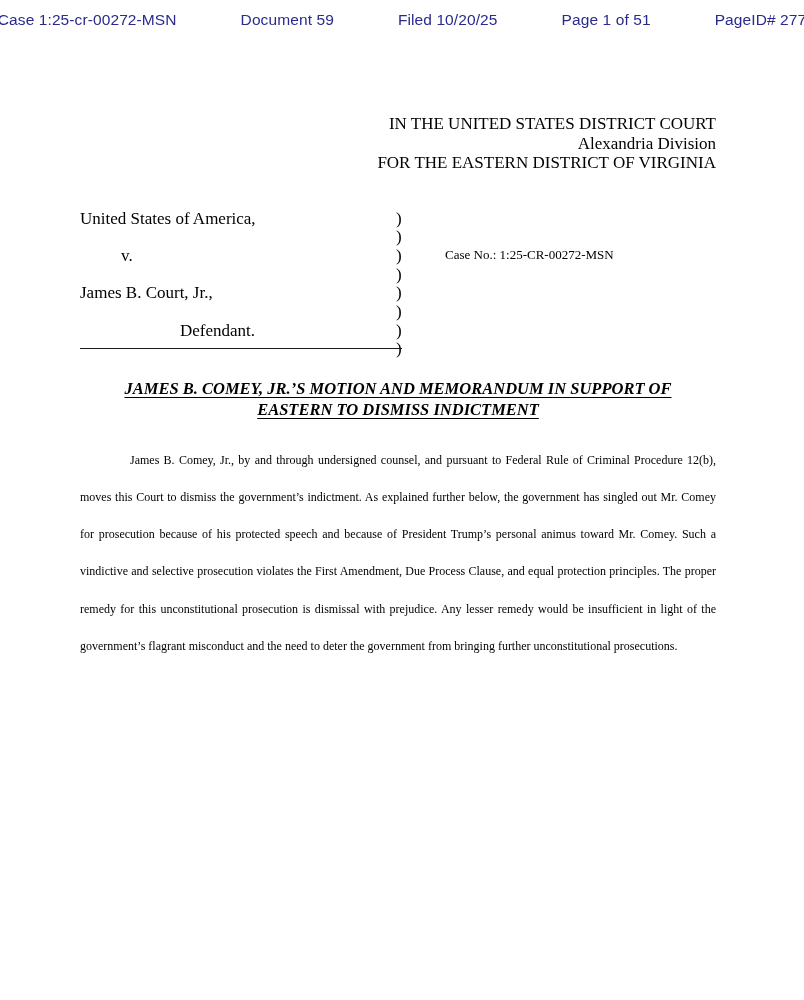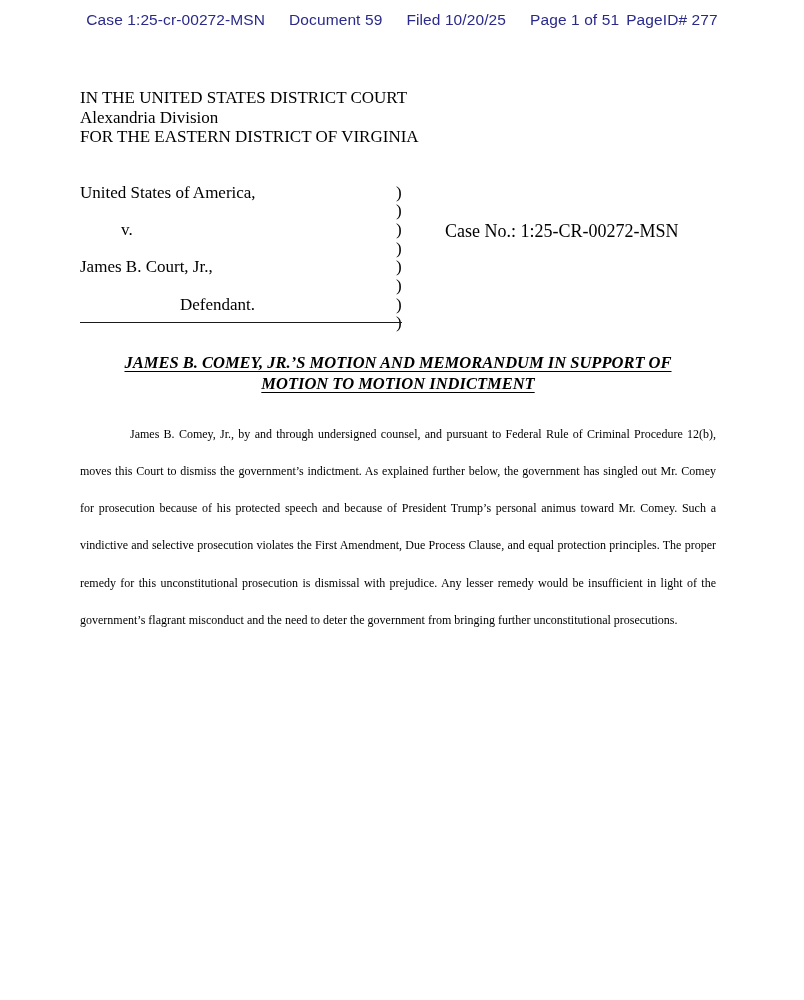--- a/index.html
+++ b/index.html
@@ -24,20 +24,21 @@
     width: 804px;
     height: 40px;
     display: flex;
     align-items: center;
     justify-content: center;
     font-family: "Liberation Sans", "DejaVu Sans", sans-serif;
     font-size: 15.5px;
     color: #2a2a8c;
     letter-spacing: 0.1px;
     white-space: nowrap;
+    gap: 32px;
   }
   .ecf-header .seg { display: inline-block; }
   .ecf-gap-lg { display: inline-block; width: 24px; }
   .ecf-gap-sm { display: inline-block; width: 7px; }
 
   
   .page {
     position: absolute;
     top: 0;
     left: 0;
@@ -47,23 +48,24 @@
 
   .doc-body {
     position: absolute;
     left: 80px;
     top: 88px;
     width: 636px;
   }
 
   
   .court-heading {
-    text-align: left;
+    text-align: right;
     font-size: 17px;
     line-height: 19.5px;
+    margin-top: 26px;
   }
   .court-heading .ln { display: block; }
 
   
   .caption {
     position: relative;
     margin-top: 37px;
     height: 144px;
     font-size: 17px;
   }
@@ -99,21 +101,21 @@
   .paren-col .p {
     display: block;
     height: 18.7px;
     line-height: 18.7px;
   }
 
   .case-no {
     position: absolute;
     left: 365px;
     top: 37.4px;
-    font-size: 18px;
+    font-size: 13px;
     white-space: nowrap;
   }
 
   
   .doc-title {
     margin-top: 24px;
     text-align: center;
     font-weight: bold;
     font-size: 16.5px;
     line-height: 21px;
@@ -183,19 +185,19 @@
         <span class="p">)</span>
       </div>
 
       <div class="caption-rule"></div>
 
       <div class="case-no">Case No.: 1:25-CR-00272-MSN</div>
     </div>
 
     <div class="doc-title">
       <span class="tl-row"><span class="tl">JAMES B. COMEY, JR.’S MOTION AND MEMORANDUM IN SUPPORT OF</span></span>
-      <span class="tl-row"><span class="tl">MOTION TO MOTION INDICTMENT</span></span>
+      <span class="tl-row"><span class="tl">EASTERN TO DISMISS INDICTMENT</span></span>
     </div>
 
     <div class="body-para">James B. Comey, Jr., by and through undersigned counsel, and pursuant to Federal Rule of Criminal Procedure 12(b), moves this Court to dismiss the government’s indictment.  As explained further below, the government has singled out Mr. Comey for prosecution because of his protected speech and because of President Trump’s personal animus toward Mr. Comey.  Such a vindictive and selective prosecution violates the First Amendment, Due Process Clause, and equal protection principles.  The proper remedy for this unconstitutional prosecution is dismissal with prejudice.  Any lesser remedy would be insufficient in light of the government’s flagrant misconduct and the need to deter the government from bringing further unconstitutional prosecutions.</div>
 
   </div>
 </div>
 
 </body></html>

